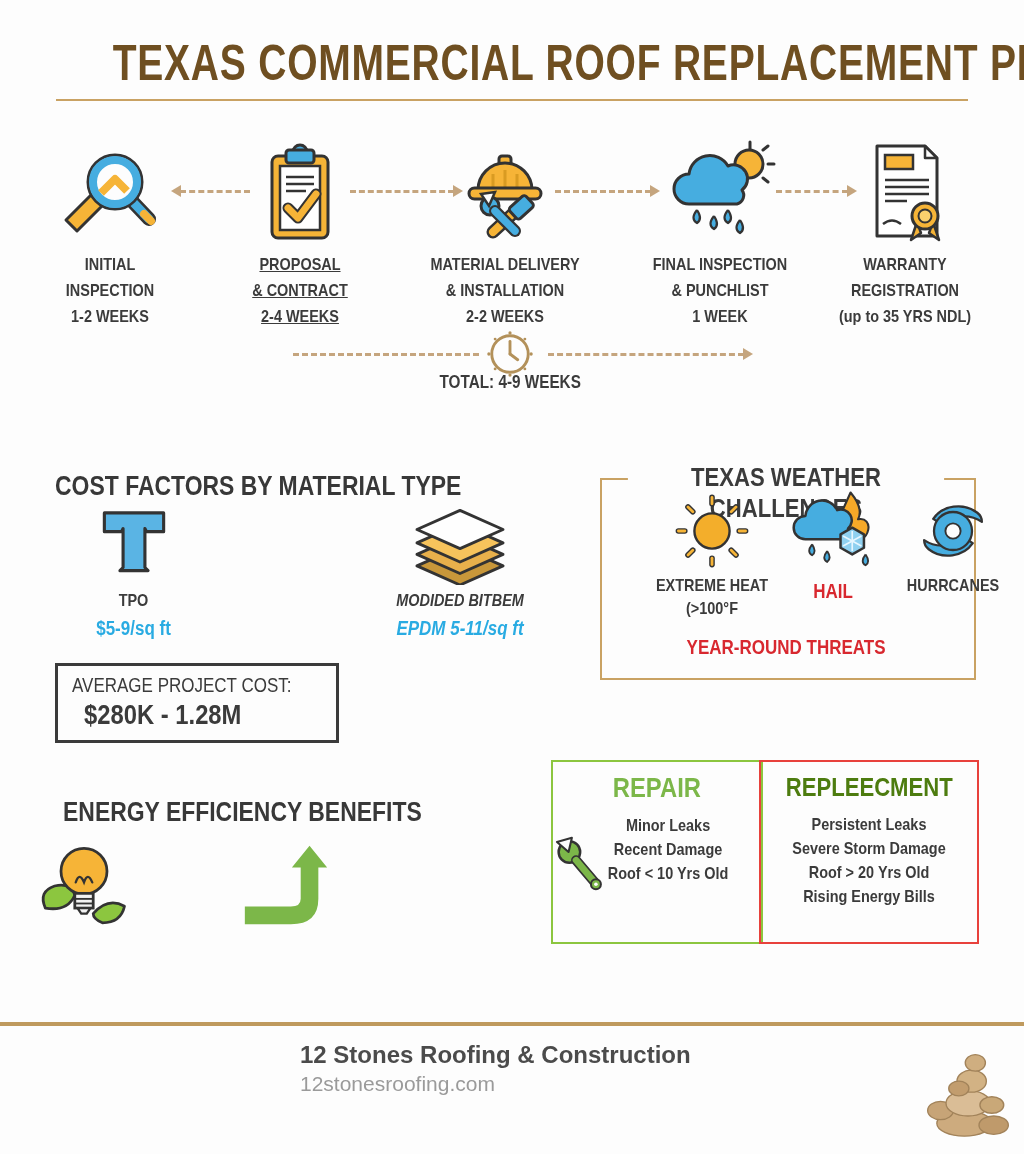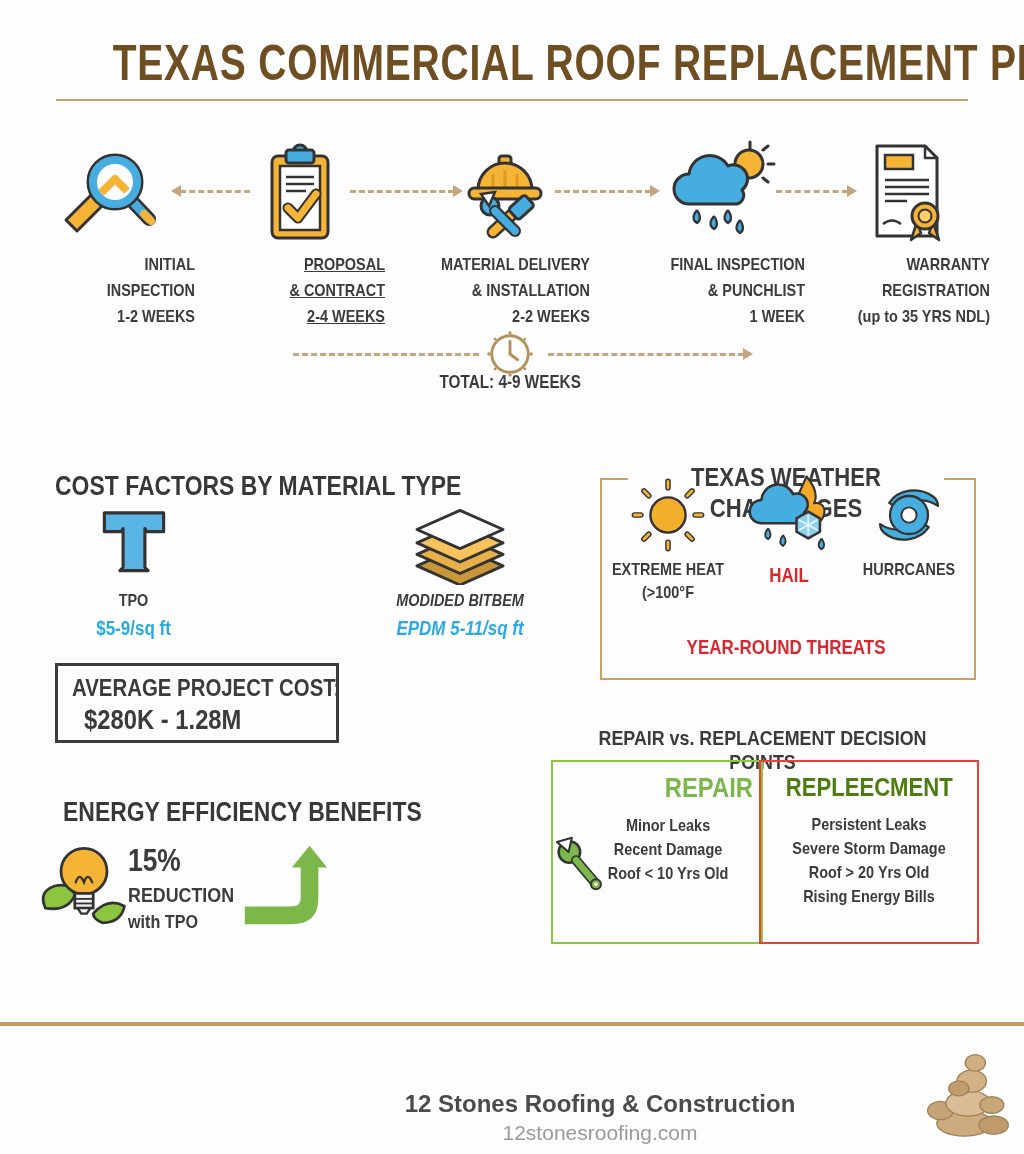--- a/index.html
+++ b/index.html
@@ -7,66 +7,66 @@
         font-family:"Liberation Sans",sans-serif;color:#3b3b3b;}
   .abs{position:absolute;}
   
   .cxt{transform:scaleX(.78);transform-origin:center top;white-space:nowrap;}
   .cxc{transform:scaleX(.85);transform-origin:center top;}
   .cxl{transform:scaleX(.85);transform-origin:left top;white-space:nowrap;display:inline-block;}
 
   .title{top:34px;left:0;width:1024px;text-align:center;font-size:50px;font-weight:bold;color:#6f4f21;letter-spacing:1px;}
   .rule{top:99px;left:56px;width:912px;height:2px;background:#c9a263;}
 
-  .step{top:138px;width:200px;text-align:right;}
+  .step{top:138px;width:200px;text-align:center;}
   .step .icon{height:106px;display:flex;align-items:flex-end;justify-content:center;}
   .step .lbl{font-size:17px;font-weight:bold;line-height:26px;color:#3b3b3b;margin-top:8px;}
 
   .dash{border-top:3px dashed #c5a57e;height:0;}
   .ah-r:after{content:"";position:absolute;right:-9px;top:-8px;border-left:10px solid #c5a57e;
       border-top:6px solid transparent;border-bottom:6px solid transparent;}
   .ah-l:before{content:"";position:absolute;left:-9px;top:-8px;border-right:10px solid #c5a57e;
       border-top:6px solid transparent;border-bottom:6px solid transparent;}
 
   .total-lbl{top:372px;left:410px;width:200px;text-align:center;font-size:18px;font-weight:bold;}
 
   .sec-head{font-size:27px;font-weight:bold;color:#383838;}
   .mat{top:497px;text-align:center;}
   .mat .micon{height:88px;display:flex;align-items:center;justify-content:center;}
   .mat .mname{font-size:17px;font-weight:bold;margin-top:6px;}
   .mat .mprice{font-size:20px;font-weight:bold;color:#29abe2;margin-top:6px;}
 
   .avgbox{top:663px;left:55px;width:278px;height:74px;border:3px solid #3b3b3b;background:#fdfdfd;}
-  .avg-l{margin:8px 0 0 14px;font-size:24px;font-weight:bold;}
+  .avg-l{margin:8px 0 0 14px;font-size:20px;font-weight:normal;}
   .avg-v{margin:2px 0 0 26px;font-size:28px;font-weight:bold;}
 
   .wbox{top:478px;left:600px;width:372px;height:198px;border:2px solid #c9a263;}
   .whead{top:462px;left:600px;width:372px;text-align:center;font-size:26px;font-weight:bold;}
   .whead span.bg{background:#fdfdfd;padding:0 12px;}
-  .witem{top:472px;text-align:center;}
+  .witem{top:488px;text-align:center;padding-left:44px;}
   .witem .wicon{height:86px;display:flex;align-items:center;justify-content:center;}
   .wlbl{font-size:17px;font-weight:bold;line-height:23px;}
   .wred{color:#d8282f;font-size:20px;}
   .ythreats{top:636px;left:600px;width:372px;text-align:center;font-size:20px;font-weight:bold;color:#d8282f;}
 
   .dhead{top:726px;left:540px;width:445px;text-align:center;font-size:21px;font-weight:bold;}
   .gbox{top:760px;left:551px;width:208px;height:180px;border:2px solid #8cc63f;}
   .rbox{top:760px;left:759px;width:216px;height:180px;border:2px solid #e8413c;}
   .dtitle{text-align:center;font-weight:bold;margin-top:10px;}
   .g{color:#7cb749;} .r{color:#4d7c0f;}
   .ditems{font-size:17px;font-weight:bold;line-height:24px;text-align:center;margin-top:10px;}
 
   .ehead{top:797px;left:63px;}
   .etext{top:843px;left:128px;}
   .e1{font-size:31px;font-weight:bold;}
   .e2{font-size:21px;font-weight:bold;margin-top:4px;}
   .e3{font-size:19px;font-weight:bold;margin-top:4px;}
 
   .footrule{top:1022px;left:0;width:1024px;height:4px;background:#bf9a5e;}
-  .foot{top:1090px;left:300px;width:600px;text-align:center;}
+  .foot{top:1041px;left:300px;width:600px;text-align:left;}
   .fco{font-size:24px;font-weight:bold;color:#4b4b4b;}
   .fsite{font-size:21px;color:#9a9a9a;margin-top:3px;}
 </style>
 </head>
 <body>
 
 <div class="page">
 
   <div class="abs title">
     <div class="cxt">TEXAS COMMERCIAL ROOF REPLACEMENT PROCESS</div>
@@ -318,26 +318,23 @@
       <svg width="76" height="76" viewBox="0 0 100 100">
         <path d="M24,34 C36,16 64,12 82,26 C86,29 88,34 88,38 C72,27 48,29 36,42 Z" fill="#46ade0" stroke="#333" stroke-width="3" stroke-linejoin="round"></path>
         <path d="M76,66 C64,84 36,88 18,74 C14,71 12,66 12,62 C28,73 52,71 64,58 Z" fill="#46ade0" stroke="#333" stroke-width="3" stroke-linejoin="round"></path>
         <circle cx="50" cy="50" r="25" fill="#46ade0" stroke="#333" stroke-width="3"></circle>
         <circle cx="50" cy="50" r="10" fill="#fdfdfd" stroke="#333" stroke-width="2.5"></circle>
       </svg>
     </div>
     <div class="wlbl cxc">HURRCANES</div>
   </div>
 
-  <div class="abs dhead">
-    <span class="cxc" style="display:inline-block">REPAIR vs. REPLACEMENT DECISION POINTS</span>
-  </div>
 
   <div class="abs gbox">
-    <div class="dtitle g" style="font-size:28px;text-align:right;"><span class="cxc" style="display:inline-block">REPAIR</span></div>
+    <div class="dtitle g" style="font-size:28px;"><span class="cxc" style="display:inline-block">REPAIR</span></div>
     <div class="ditems cxc" style="padding-left:26px;">
       <div>Minor Leaks</div>
       <div>Recent Damage</div>
       <div>Roof &lt; 10 Yrs Old</div>
     </div>
   </div>
   <div class="abs" style="top:835px;left:552px;">
     <svg width="58" height="62" viewBox="0 0 70 74">
       <circle cx="21" cy="20" r="13" fill="#7cb749" stroke="#333" stroke-width="3"></circle>
       <polygon points="6,8 24,3 20,20" fill="#fdfdfd" stroke="#333" stroke-width="2.5" stroke-linejoin="round"></polygon>
@@ -368,25 +365,20 @@
       <path d="M60,86 Q76,68 94,78 Q90,96 70,96 Q60,92 60,86 Z" fill="#8cc63f" stroke="#333" stroke-width="3" stroke-linejoin="round"></path>
       <circle cx="50" cy="40" r="25" fill="#f6b437" stroke="#333" stroke-width="3"></circle>
       <path d="M41,52 q4,-12 9,0 q4,-12 9,0" fill="none" stroke="#333" stroke-width="2.5" stroke-linecap="round"></path>
       <rect x="40" y="64" width="20" height="16" fill="#f2f2f2" stroke="#333" stroke-width="3"></rect>
       <line x1="40" y1="70" x2="60" y2="70" stroke="#333" stroke-width="2"></line>
       <line x1="40" y1="75" x2="60" y2="75" stroke="#333" stroke-width="2"></line>
       <polygon points="43,80 57,80 53,86 47,86" fill="#f2f2f2" stroke="#333" stroke-width="2.5"></polygon>
     </svg>
   </div>
 
-  <div class="abs etext">
-    <div class="e1 cxl">15%</div>
-    <div><span class="e2 cxl">REDUCTION</span></div>
-    <div><span class="e3 cxl">with TPO</span></div>
-  </div>
 
   <div class="abs" style="top:838px;left:237px;">
     <svg width="98" height="98" viewBox="0 0 100 100">
       <path d="M8,88 L55,88 Q83,88 83,62 L83,30 L92,30 L74,8 L56,30 L65,30 L65,62 Q65,70 55,70 L8,70 Z" fill="#7cb749" stroke="none"></path>
     </svg>
   </div>
 
   <div class="abs footrule"></div>
   <div class="abs foot">
     <div class="fco">12 Stones Roofing &amp; Construction</div>

